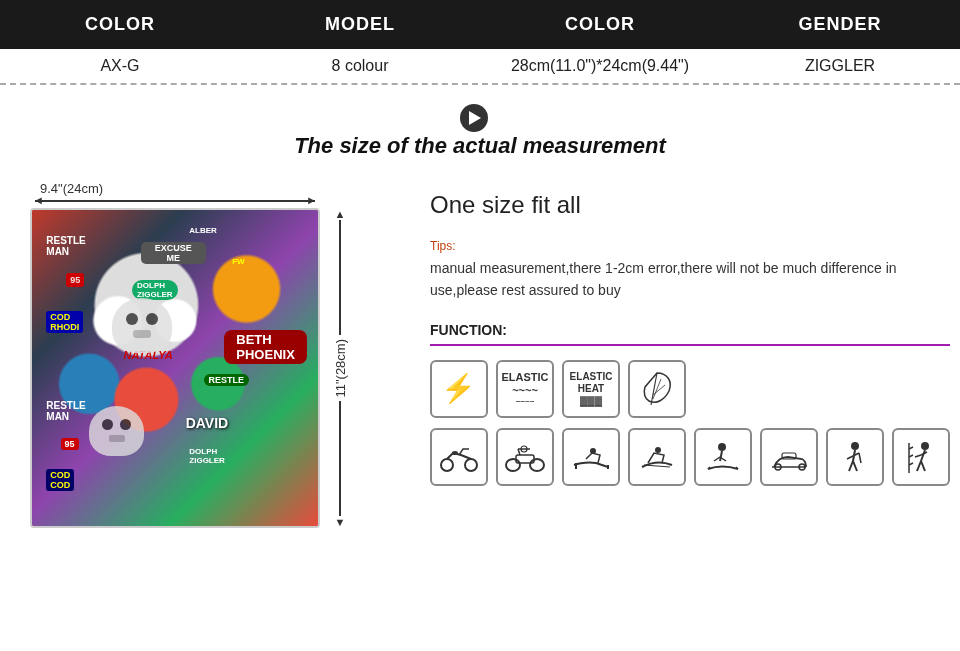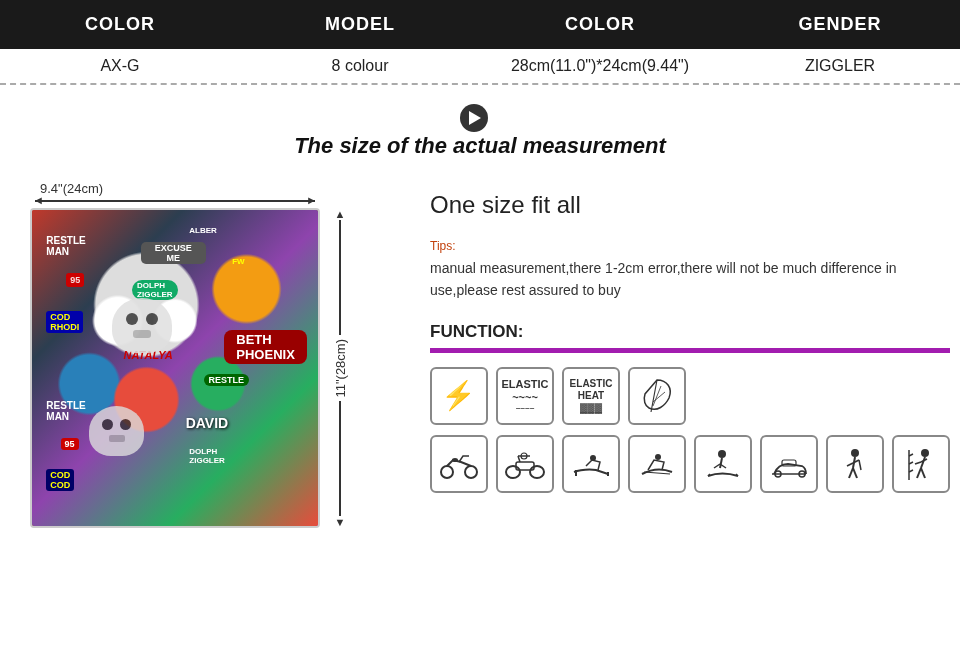--- a/index.html
+++ b/index.html
@@ -142,24 +142,24 @@
       font-weight: normal;
       margin-bottom: 4px;
     }
     .tips-text {
       font-size: 14px;
       color: #333;
       line-height: 1.6;
       margin-bottom: 20px;
     }
     .function-label {
-      font-size: 17px;
+      font-size: 14px;
       color: #222;
       font-weight: bold;
-      border-bottom: 5px solid #a21caf;
+      border-bottom: 2px solid #a21caf;
       padding-bottom: 6px;
       margin-bottom: 14px;
     }
     .icons-row {
       display: flex;
       gap: 8px;
       margin-bottom: 10px;
     }
     .icon-box {
       width: 58px;

